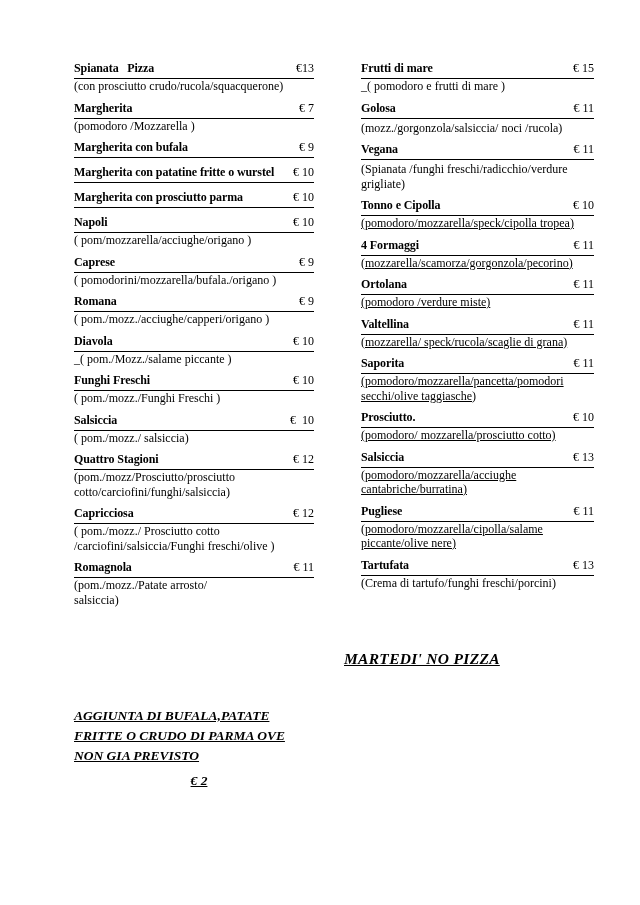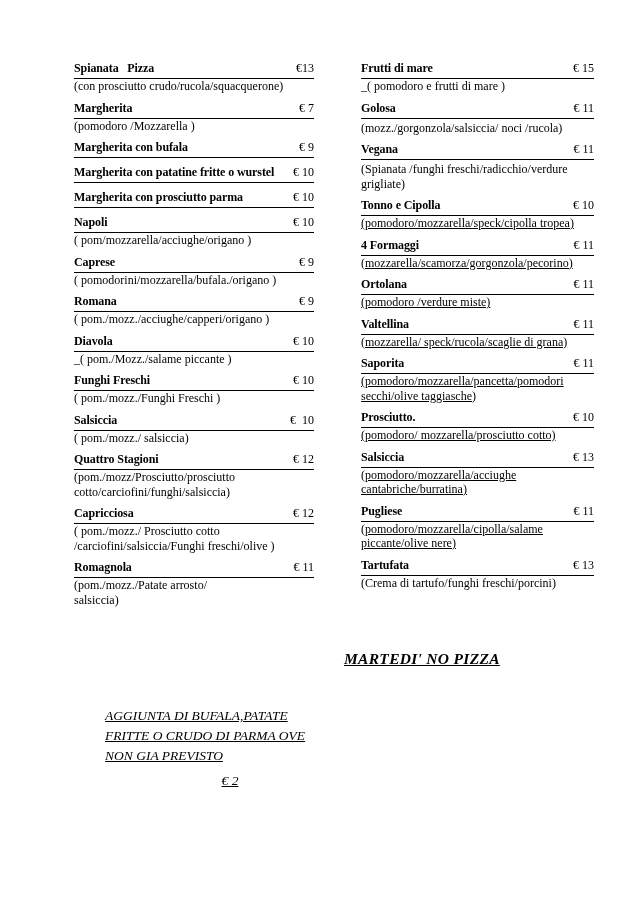--- a/index.html
+++ b/index.html
@@ -44,25 +44,24 @@
     white-space: pre-line;
   }
   .menu-item.tight .item-desc { margin-top: 2px; }
   .item-desc.underlined { text-decoration: underline; }
 
   #note-block {
     position: absolute;
     left: 74px;
     top: 706px;
     width: 250px;
-    font-weight: normal;
+    font-weight: bold;
     font-style: italic;
     font-size: 13.5px;
     line-height: 20px;
-    margin-left: 31px;
   }
   .note-line { text-decoration: underline; }
   #note-price {
     text-decoration: underline;
     text-align: center;
     margin-top: 5px;
   }
   #no-pizza-footer {
     position: absolute;
     left: 344px;

